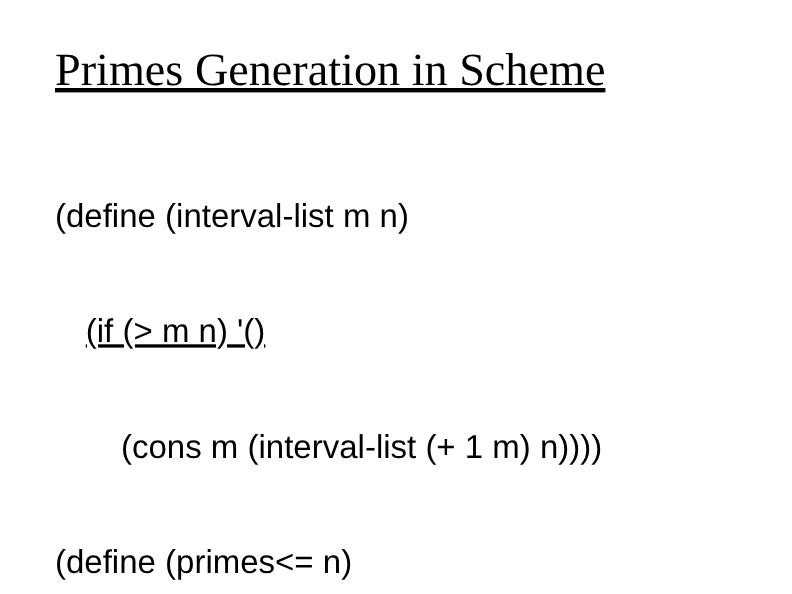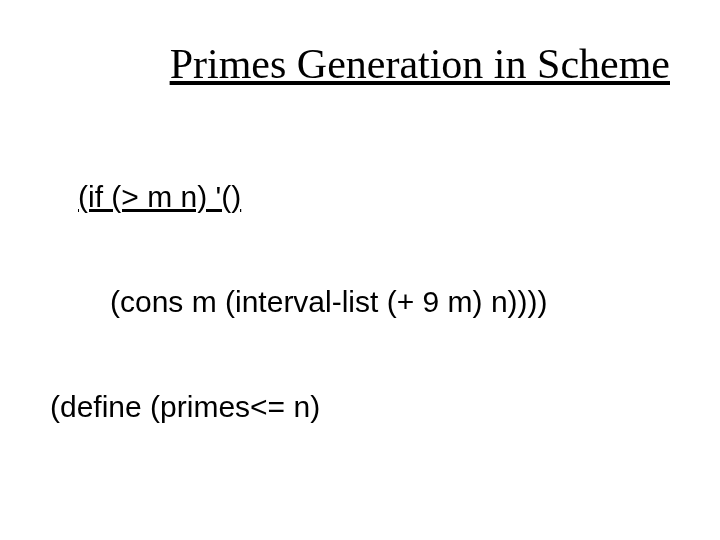--- a/index.html
+++ b/index.html
@@ -11,40 +11,41 @@
     font-family: "Times New Roman", Times, serif;
     color: #000000;
   }
   .slide {
     width: 720px;
     height: 540px;
     box-sizing: border-box;
     padding: 40px 50px 0 50px;
   }
   .title {
-    text-align: right;
+    text-align: left;
     font-size: 42px;
     text-decoration: underline;
     margin: 0 0 30px 0;
     font-weight: normal;
   }
   .code {
     font-family: "Gill Sans", "Gill Sans MT", "Trebuchet MS", Verdana, sans-serif;
     font-size: 30px;
     line-height: 1.75;
     white-space: pre;
   }
   .i1 { padding-left: 28px; text-decoration: underline; }
   .i2 { padding-left: 60px; }
 </style>
 </head>
 <body>
 
 <div class="slide">
   <h1 class="title">Primes Generation in Scheme</h1>
   <div class="code">
+<div>(define (interval-list m n)</div>
 <div class="i1">(if (&gt; m n) '()</div>
-<div class="i2">(cons m (interval-list (+ 9 m) n))))</div>
+<div class="i2">(cons m (interval-list (+ 1 m) n))))</div>
 <div>(define (primes&lt;= n)</div>
 
 
   </div>
 </div>
 
 </body></html>

